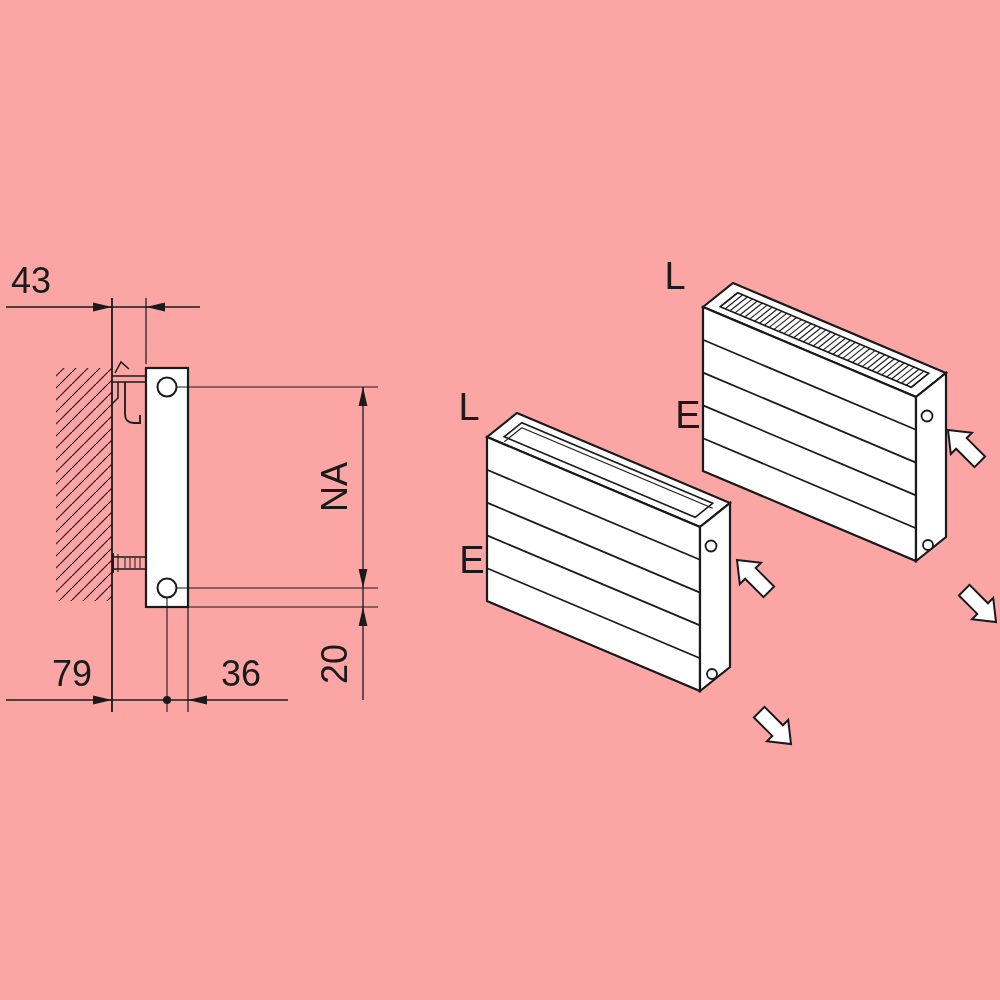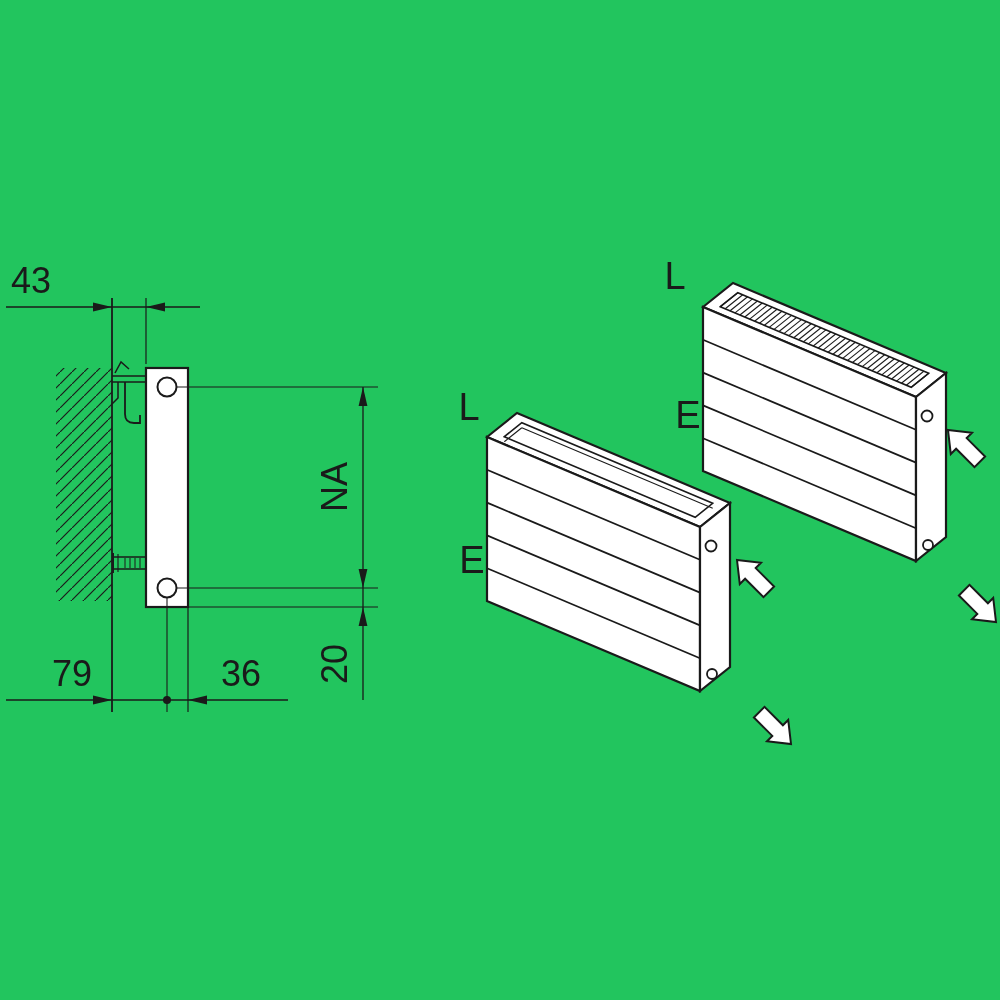--- a/index.html
+++ b/index.html
@@ -1,17 +1,17 @@
 <!DOCTYPE html>
 <html><head>
 <meta charset="utf-8">
 <title>Radiator mounting diagram</title>
 <style>
   html,body{margin:0;padding:0;background:#ffffff;}
-  .canvas{width:1000px;height:1000px;position:relative;background:#22c55e;overflow:hidden;}
+  .canvas{width:1000px;height:1000px;position:relative;background:#fca5a5;overflow:hidden;}
   svg{display:block;}
   text{font-family:"Liberation Sans",sans-serif;}
 </style>
 </head>
 <body>
 
 <div class="canvas">
 <svg width="1000" height="1000" viewBox="0 0 1000 1000">
   <defs>
     <pattern id="wallHatch" patternUnits="userSpaceOnUse" width="12" height="12">

